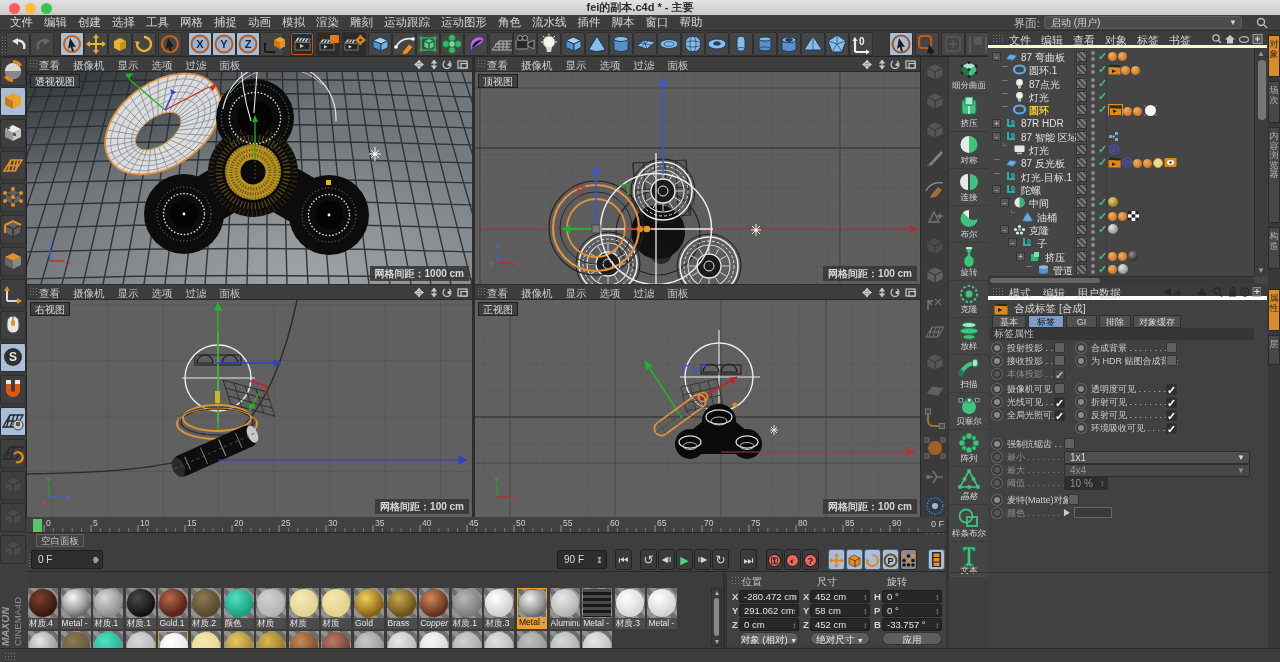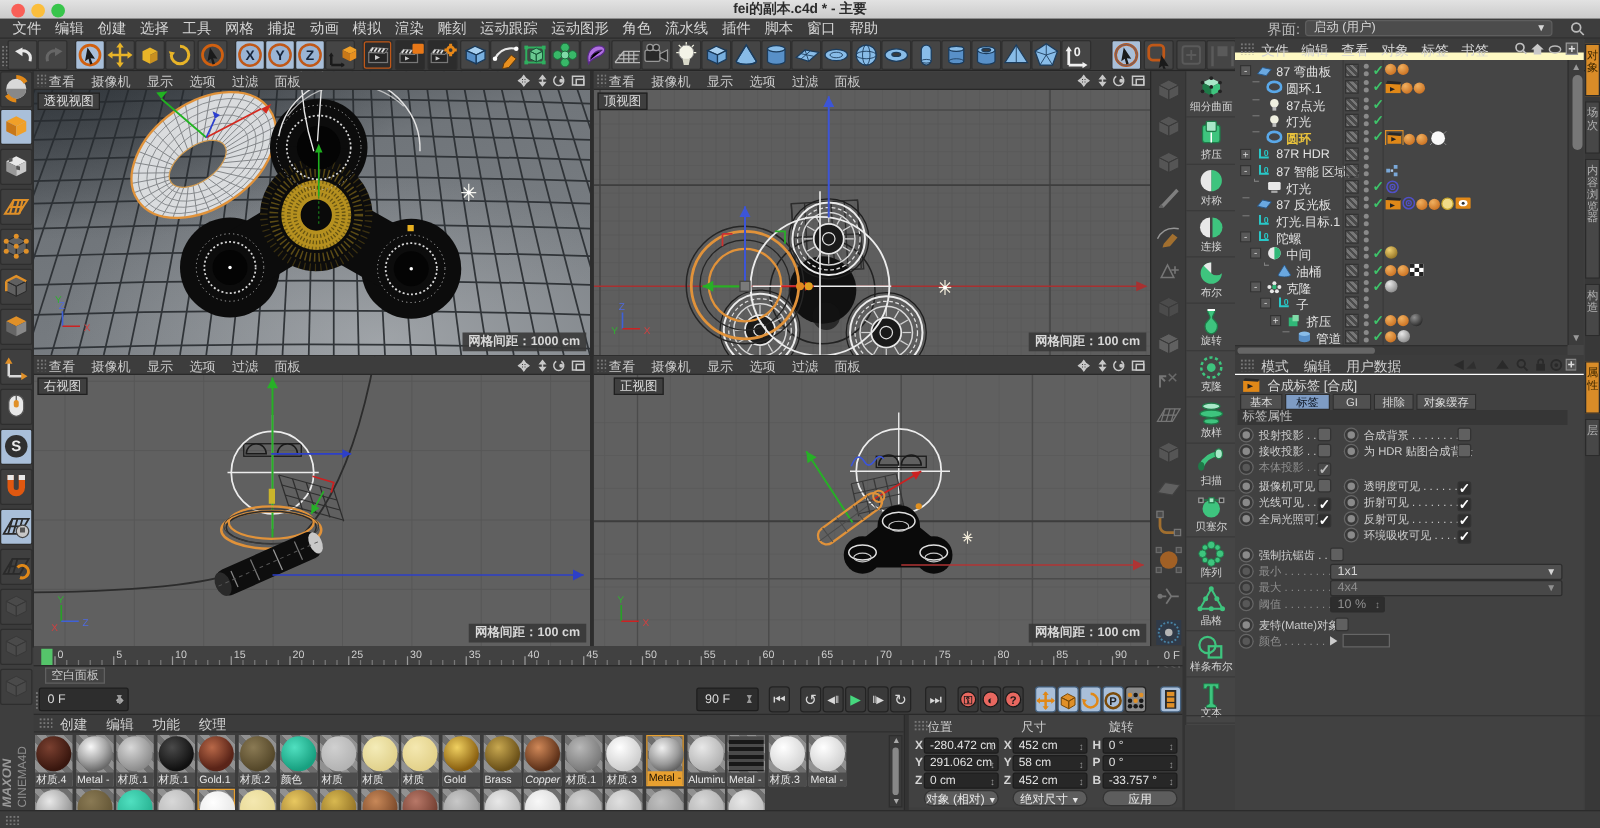--- a/index.html
+++ b/index.html
@@ -21,26 +21,26 @@
 .vpmenu span{margin-right:13px;}
 .vplabel{position:absolute;white-space:nowrap;background:#3f3f3f;border:1px solid #202020;color:#dcdcdc;font-size:10px;padding:0 4px;height:14px;line-height:13px;z-index:5;}
 .gridlabel{position:absolute;white-space:nowrap;background:rgba(56,56,56,0.9);color:#d8d8d8;font-size:10px;padding:0 5px;height:15px;line-height:15px;z-index:5;font-weight:bold;}
 .vpic{position:absolute;height:13px;z-index:6;}
 #rstrip{left:920px;top:57px;width:28px;height:460px;background:#3b3b3b;border-left:1px solid #272727;}
 .rs{position:absolute;left:2px;width:24px;height:26px;}
 #greenpal{left:948px;top:57px;width:40px;height:523px;background:#454545;border-left:1px solid #333;}
 .gp{position:absolute;left:0;width:40px;height:37.3px;border-bottom:1px solid #3a3a3a;}
 .gp .lbl{position:absolute;bottom:1px;width:100%;font-size:8.5px;color:#d5d5d5;text-align:center;}
 #om{left:988px;top:31px;width:279px;height:253px;background:#454545;}
-#omhead{position:absolute;left:0;top:0;width:100%;height:17px;background:#3c3c3c;border-bottom:6px solid #fef9c3;font-size:11px;color:#d5d5d5;white-space:nowrap;}
+#omhead{position:absolute;left:0;top:0;width:100%;height:17px;background:#3c3c3c;border-bottom:3px solid #fef9c3;font-size:11px;color:#d5d5d5;white-space:nowrap;}
 #omhead span{margin-right:10px;}
 .omrow{position:absolute;left:0;width:262px;height:13.3px;font-size:10px;color:#e2e2e2;white-space:nowrap;overflow:hidden;}
 .omsep{position:absolute;top:17px;bottom:8px;width:1px;background:#3a3a3a;}
 #am{left:988px;top:284px;width:279px;height:371px;background:#414141;}
-#amhead{position:absolute;left:0;top:0;width:100%;height:16px;background:#3c3c3c;border-bottom:1px solid #ffffff;font-size:11px;color:#d0d0d0;white-space:nowrap;}
+#amhead{position:absolute;left:0;top:0;width:100%;height:16px;background:#3c3c3c;border-bottom:4px solid #ffffff;font-size:11px;color:#d0d0d0;white-space:nowrap;}
 .amtab{position:absolute;top:31px;height:13px;background:#505050;border:1px solid #2e2e2e;font-size:9px;color:#dadada;text-align:center;line-height:12px;}
 .amtab.sel{background:#7e9cc4;color:#0c1420;}
 .amsec{position:absolute;left:2px;width:264px;height:12px;background:#363636;color:#bdbdbd;font-size:10px;line-height:12px;padding-left:4px;}
 .arow{position:absolute;font-size:9px;color:#cecece;white-space:nowrap;line-height:13px;}
 .arow.dim{color:#8e8e8e;}
 .rad{display:inline-block;width:10px;height:10px;border-radius:50%;background:#8a8a8a;border:2px solid #383838;box-shadow:0 0 0 1px #666;vertical-align:-2px;margin-right:5px;}
 .rad.off{background:#585858;}
 .chk{display:inline-block;width:11px;height:11px;background:#606060;border:1px solid #333;vertical-align:-2px;border-radius:2px;}
 .chk.on{background:#2e2e2e;color:#fff;font-size:11px;line-height:10px;text-align:center;font-weight:bold;}
 .drop{position:absolute;height:13px;background:#4f4f4f;border:1px solid #2d2d2d;border-radius:2px;font-size:10px;color:#d5d5d5;padding-left:5px;line-height:12px;}
@@ -994,21 +994,21 @@
           </g>
           <g fill="none" stroke="#c8c8c8" stroke-width="1.2">
             <path d="M33,3 a4,4 0 1,0 4,0"></path>
             <circle cx="37" cy="6.5" r="1" fill="#c8c8c8"></circle>
           </g>
           <g fill="none" stroke="#c8c8c8" stroke-width="1.2">
             <rect x="46" y="3" width="9" height="7"></rect>
             <rect x="49" y="5.5" width="6" height="4.5" fill="#3d3d3d"></rect>
           </g>
         </svg></div></div>
-    <div class="vplabel" style="left:478px;top:302px;margin-left:13px;">正视图</div>
+    <div class="vplabel" style="left:478px;top:302px;">正视图</div>
     <div class="gridlabel" style="right:363px;top:499px;">网格间距：100 cm</div>
 </div>
 <div class="abs" style="left:472px;top:57px;width:3px;height:460px;background:#2d2d2d;"></div>
 <div class="abs" style="left:27px;top:283.5px;width:893px;height:1.5px;background:#2d2d2d;"></div>
 <div class="abs" id="rstrip">
     <div class="rs" style="top:2px;opacity:0.62;"><svg width="24" height="24">
         <g transform="translate(0,1)">
           <path d="M4,8 l8,-4 8,4 -8,4 z M4,8 v8 l8,4 v-8 z M20,8 v8 l-8,4 v-8 z" fill="#666" stroke="#3a3a3a" stroke-width="0.8"></path>
         </g>
       </svg></div>
@@ -1154,21 +1154,21 @@
           <circle cx="12" cy="5" r="3"></circle>
           <circle cx="5" cy="12" r="3"></circle>
           <circle cx="19" cy="12" r="3"></circle>
           <circle cx="12" cy="19" r="3"></circle>
           <circle cx="7" cy="7" r="2.2"></circle>
           <circle cx="17" cy="7" r="2.2"></circle>
           <circle cx="7" cy="17" r="2.2"></circle>
           <circle cx="17" cy="17" r="2.2"></circle>
         </g>
       </svg><div class="lbl">阵列</div></div>
-    <div class="gp" style="top:410.3px;"><svg width="24" height="24" viewBox="0 0 24 24" style="margin:1px 8px 0;">
+    <div class="gp" style="top:410.3px;font-style:italic;"><svg width="24" height="24" viewBox="0 0 24 24" style="margin:1px 8px 0;">
         <path d="M12,3 L21,19 L3,19 Z" fill="none" stroke="#3ec47e" stroke-width="1.6"></path>
         <g fill="#3ec47e">
           <circle cx="12" cy="3" r="2"></circle>
           <circle cx="21" cy="19" r="2"></circle>
           <circle cx="3" cy="19" r="2"></circle>
           <circle cx="12" cy="19" r="2"></circle>
           <circle cx="7.5" cy="11" r="2"></circle>
           <circle cx="16.5" cy="11" r="2"></circle>
         </g>
       </svg><div class="lbl">晶格</div></div>
@@ -1702,21 +1702,20 @@
     <div class="pb" style="left:901px;background:#a9bfd9;border-color:#44607e;"><svg width="14" height="16" style="margin-top:2px;">
         <rect x="2" y="0" width="9" height="15" fill="#2a2a2a"></rect>
         <g fill="#e09028">
           <rect x="3.5" y="1.5" width="6" height="3.5"></rect>
           <rect x="3.5" y="6" width="6" height="3.5"></rect>
           <rect x="3.5" y="10.5" width="6" height="3.5"></rect>
         </g>
       </svg></div>
   </div>
 <div class="abs" id="matmgr" style="overflow:hidden;">
-    <div id="matmenu"><span class="grip" style="display:inline-block;width:11px;height:9px;margin:2px 6px 0 4px;"></span><span>创建</span><span>编辑</span><span>功能</span><span>纹理</span></div>
     <div class="mat stripebg" style="left:1px;top:16px;">
       <div style="position:absolute;left:1px;top:1px;width:28px;height:28px;border-radius:50%;background:radial-gradient(circle at 38% 32%,#7a4030,#38160e 70%);"></div>
       <div class="ml">材质.4</div>
     </div>
     <div class="mat stripebg" style="left:33.6px;top:16px;">
       <div style="position:absolute;left:1px;top:1px;width:28px;height:28px;border-radius:50%;background:radial-gradient(circle at 38% 30%,#f8f8f8,#a8a8a8 45%,#686868 75%);"></div>
       <div class="ml">Metal - B</div>
     </div>
     <div class="mat stripebg" style="left:66.2px;top:16px;">
       <div style="position:absolute;left:1px;top:1px;width:28px;height:28px;border-radius:50%;background:radial-gradient(circle at 38% 32%,#d8d8d8,#8a8a8a 75%);"></div>

